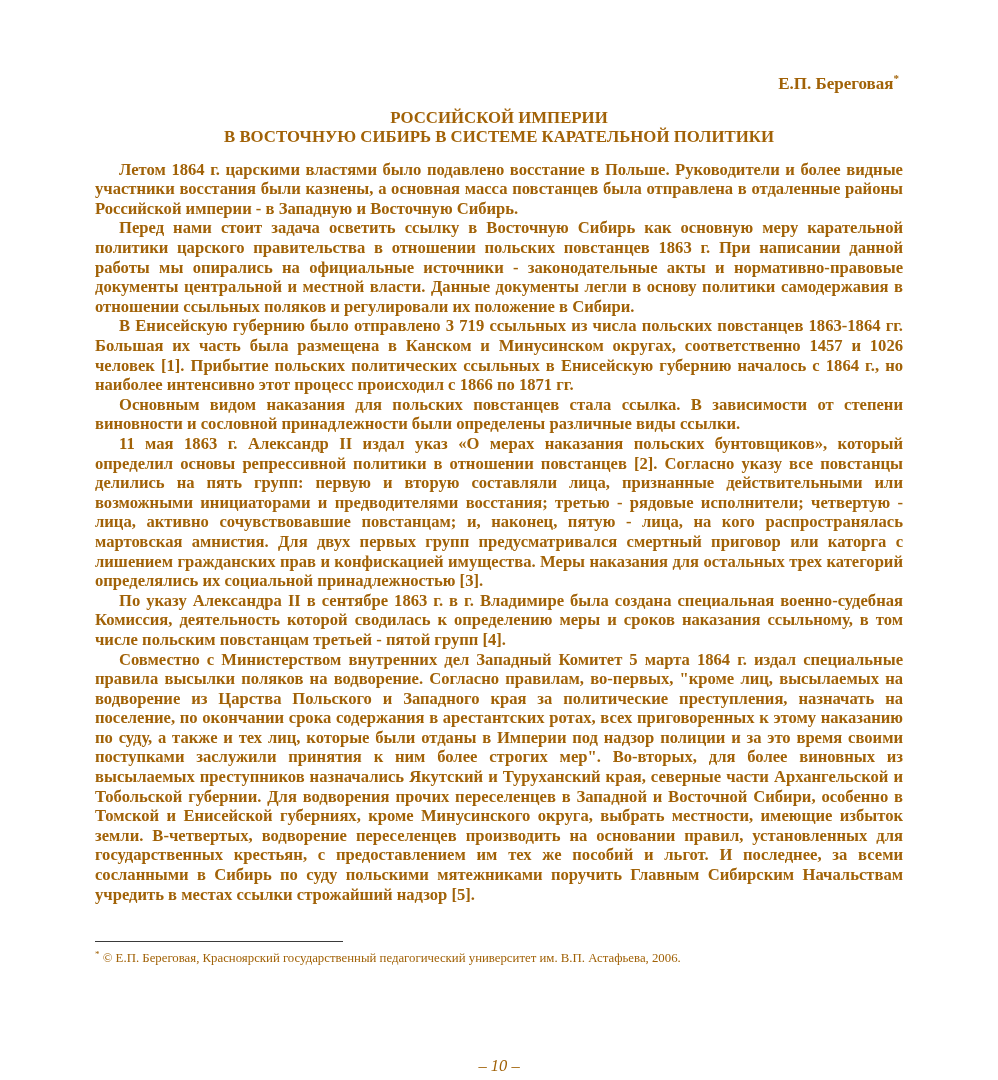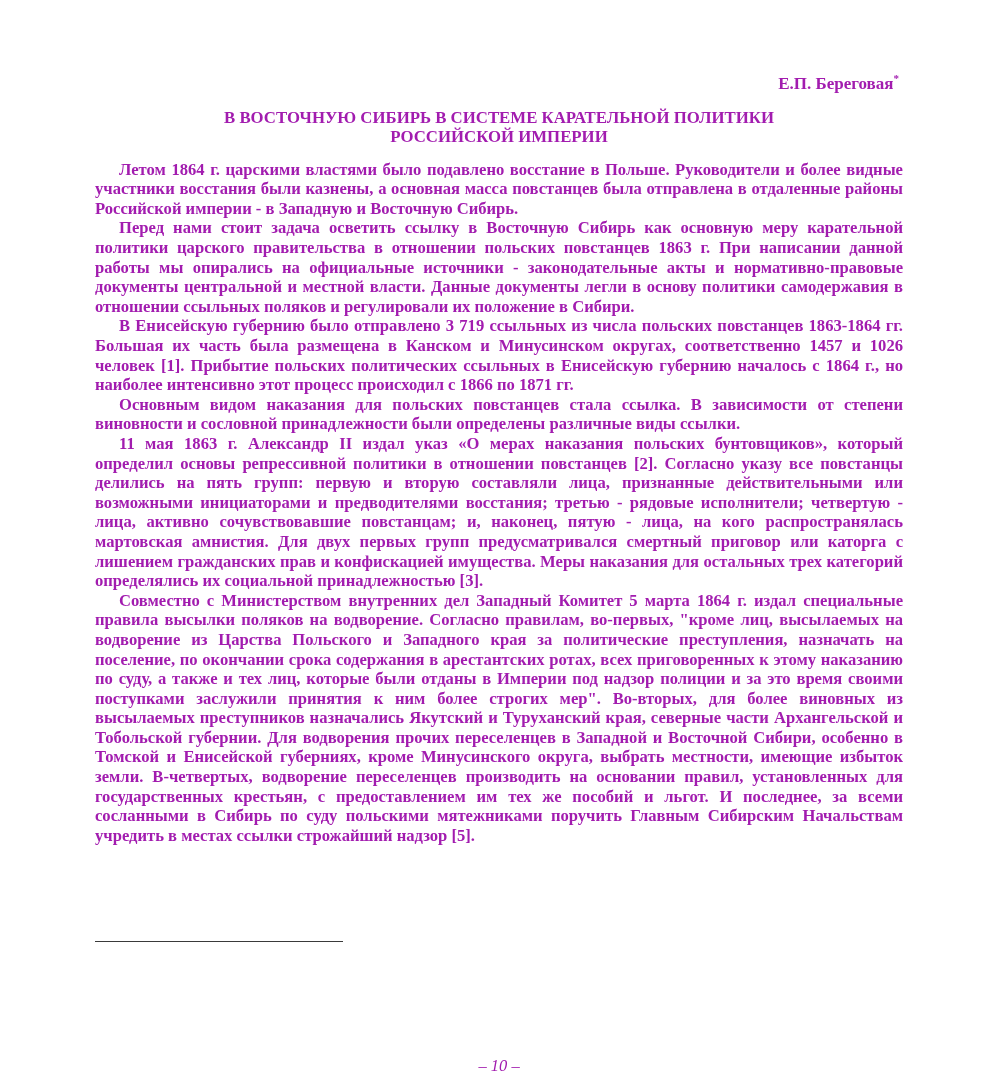--- a/index.html
+++ b/index.html
@@ -6,21 +6,21 @@
     margin: 0;
     padding: 0;
     background: #e8e8e8;
   }
   .page {
     position: relative;
     width: 998px;
     height: 1080px;
     margin: 0 auto;
     background: #ffffff;
-    color: #a21caf;
+    color: #a16207;
     font-family: "Liberation Serif", serif;
     box-sizing: border-box;
     padding: 72px 95px 0 95px;
     overflow: hidden;
   }
   .author-line {
     text-align: right;
     font-weight: bold;
     font-size: 17px;
     margin: 0 4px 14px 0;
@@ -78,32 +78,37 @@
 </head>
 <body>
 
 <div class="page">
 
   <div class="author-line">
     <span>Е.П. Береговая</span><sup>*</sup>
   </div>
 
   <div class="title-block">
+    <div>РОССИЙСКОЙ ИМПЕРИИ</div>
     <div>В ВОСТОЧНУЮ СИБИРЬ В СИСТЕМЕ КАРАТЕЛЬНОЙ ПОЛИТИКИ</div>
-    <div>РОССИЙСКОЙ ИМПЕРИИ</div>
   </div>
 
   <div class="body-text">
       <p>Летом 1864 г. царскими властями было подавлено восстание в Польше. Руководители и более видные участники восстания были казнены, а основная масса повстанцев была отправлена в отдаленные районы Российской империи - в Западную и Восточную Сибирь.</p>
       <p>Перед нами стоит задача осветить ссылку в Восточную Сибирь как основную меру карательной политики царского правительства в отношении польских повстанцев 1863 г. При написании данной работы мы опирались на официальные источники - законодательные акты и нормативно-правовые документы центральной и местной власти. Данные документы легли в основу политики самодержавия в отношении ссыльных поляков и регулировали их положение в Сибири.</p>
       <p>В Енисейскую губернию было отправлено 3 719 ссыльных из числа польских повстанцев 1863-1864 гг. Большая их часть была размещена в Канском и Минусинском округах, соответственно 1457 и 1026 человек [1]. Прибытие польских политических ссыльных в Енисейскую губернию началось с 1864 г., но наиболее интенсивно этот процесс происходил с 1866 по 1871 гг.</p>
       <p>Основным видом наказания для польских повстанцев стала ссылка. В зависимости от степени виновности и сословной принадлежности были определены различные виды ссылки.</p>
       <p>11 мая 1863 г. Александр II издал указ «О мерах наказания польских бунтовщиков», который определил основы репрессивной политики в отношении повстанцев [2]. Согласно указу все повстанцы делились на пять групп: первую и вторую составляли лица, признанные действительными или возможными инициаторами и предводителями восстания; третью - рядовые исполнители; четвертую - лица, активно сочувствовавшие повстанцам; и, наконец, пятую - лица, на кого распространялась мартовская амнистия. Для двух первых групп предусматривался смертный приговор или каторга с лишением гражданских прав и конфискацией имущества. Меры наказания для остальных трех категорий определялись их социальной принадлежностью [3].</p>
+      <p>По указу Александра II в сентябре 1863 г. в г. Владимире была создана специальная военно-судебная Комиссия, деятельность которой сводилась к определению меры и сроков наказания ссыльному, в том числе польским повстанцам третьей - пятой групп [4].</p>
       <p>Совместно с Министерством внутренних дел Западный Комитет 5 марта 1864 г. издал специальные правила высылки поляков на водворение. Согласно правилам, во-первых, "кроме лиц, высылаемых на водворение из Царства Польского и Западного края за политические преступления, назначать на поселение, по окончании срока содержания в арестантских ротах, всех приговоренных к этому наказанию по суду, а также и тех лиц, которые были отданы в Империи под надзор полиции и за это время своими поступками заслужили принятия к ним более строгих мер". Во-вторых, для более виновных из высылаемых преступников назначались Якутский и Туруханский края, северные части Архангельской и Тобольской губернии. Для водворения прочих переселенцев в Западной и Восточной Сибири, особенно в Томской и Енисейской губерниях, кроме Минусинского округа, выбрать местности, имеющие избыток земли. В-четвертых, водворение переселенцев производить на основании правил, установленных для государственных крестьян, с предоставлением им тех же пособий и льгот. И последнее, за всеми сосланными в Сибирь по суду польскими мятежниками поручить Главным Сибирским Начальствам учредить в местах ссылки строжайший надзор [5].</p>
     </div>
 
   <div class="footnote-block">
     <div class="footnote-rule"></div>
+    <div class="footnote-text">
+      <sup>*</sup>
+      <span>© Е.П. Береговая, Красноярский государственный педагогический университет им. В.П. Астафьева, 2006.</span>
+    </div>
   </div>
 
   <div class="page-number">– 10 –</div>
 
 </div>
 
 </body></html>

